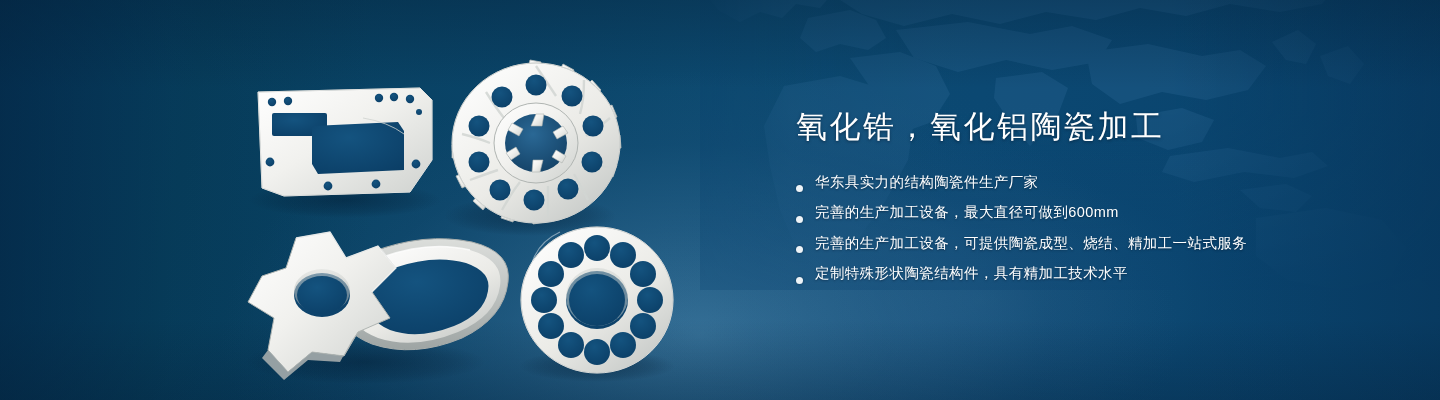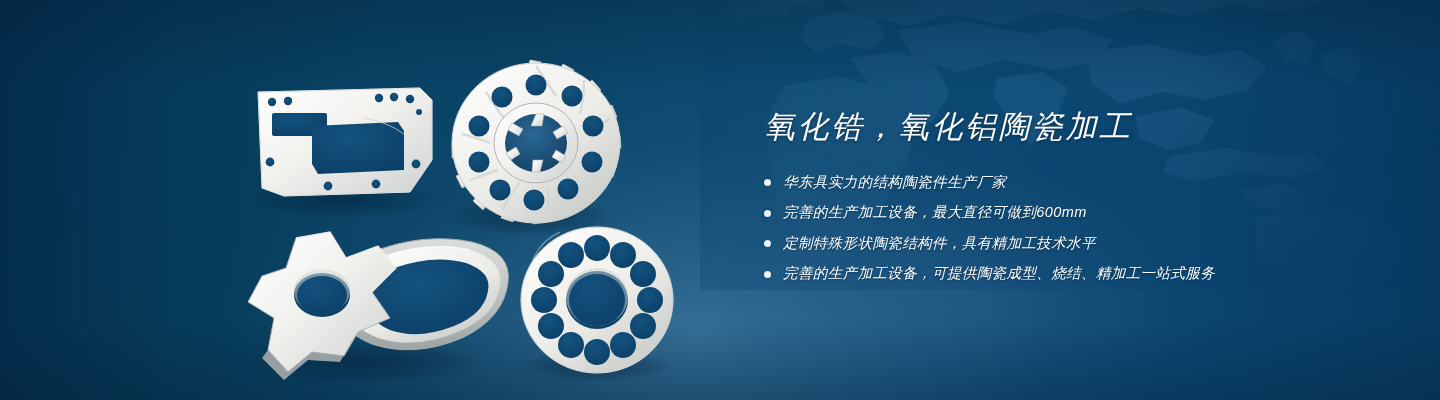--- a/index.html
+++ b/index.html
@@ -79,38 +79,37 @@
       rgba(10,68,114,0.95) 100%);
   }
 
   
   .products{position:absolute;left:0;top:0;width:760px;height:400px;}
   .products svg{display:block;width:100%;height:100%;}
 
   
   .copy{
     position:absolute;
-    left:764px;top:108px;
+    left:796px;top:108px;
     width:620px;
-    font-style:italic;
   }
   .headline{
     font-size:31px;
     line-height:1.25;
     letter-spacing:2.5px;
     color:#ffffff;
     font-weight:normal;
     margin:0 0 26px 0;
     text-shadow:0 1px 3px rgba(0,20,40,.55);
     white-space:nowrap;
   }
   .bullets{list-style:none;margin:0;padding:0;}
   .bullet{
     display:flex;
-    align-items:center;
+    align-items:flex-end;
     margin-bottom:11px;
     white-space:nowrap;
   }
   .bullet:last-child{margin-bottom:0;}
   .dot{
     width:7px;height:7px;border-radius:50%;
     background:#eef4f8;
     margin-right:12px;
     flex:0 0 auto;
     box-shadow:0 0 2px rgba(0,25,45,.5);
@@ -340,22 +339,22 @@
       <li class="bullet">
         <span class="dot"></span>
         <span class="btext">华东具实力的结构陶瓷件生产厂家</span>
       </li>
       <li class="bullet">
         <span class="dot"></span>
         <span class="btext">完善的生产加工设备，最大直径可做到600mm</span>
       </li>
       <li class="bullet">
         <span class="dot"></span>
-        <span class="btext">定制特殊形状陶瓷结构件，具有精加工技术水平</span>
+        <span class="btext">完善的生产加工设备，可提供陶瓷成型、烧结、精加工一站式服务</span>
       </li>
       <li class="bullet">
         <span class="dot"></span>
-        <span class="btext">完善的生产加工设备，可提供陶瓷成型、烧结、精加工一站式服务</span>
+        <span class="btext">定制特殊形状陶瓷结构件，具有精加工技术水平</span>
       </li>
     </ul>
   </div>
 
 </div>
 
 </body></html>

